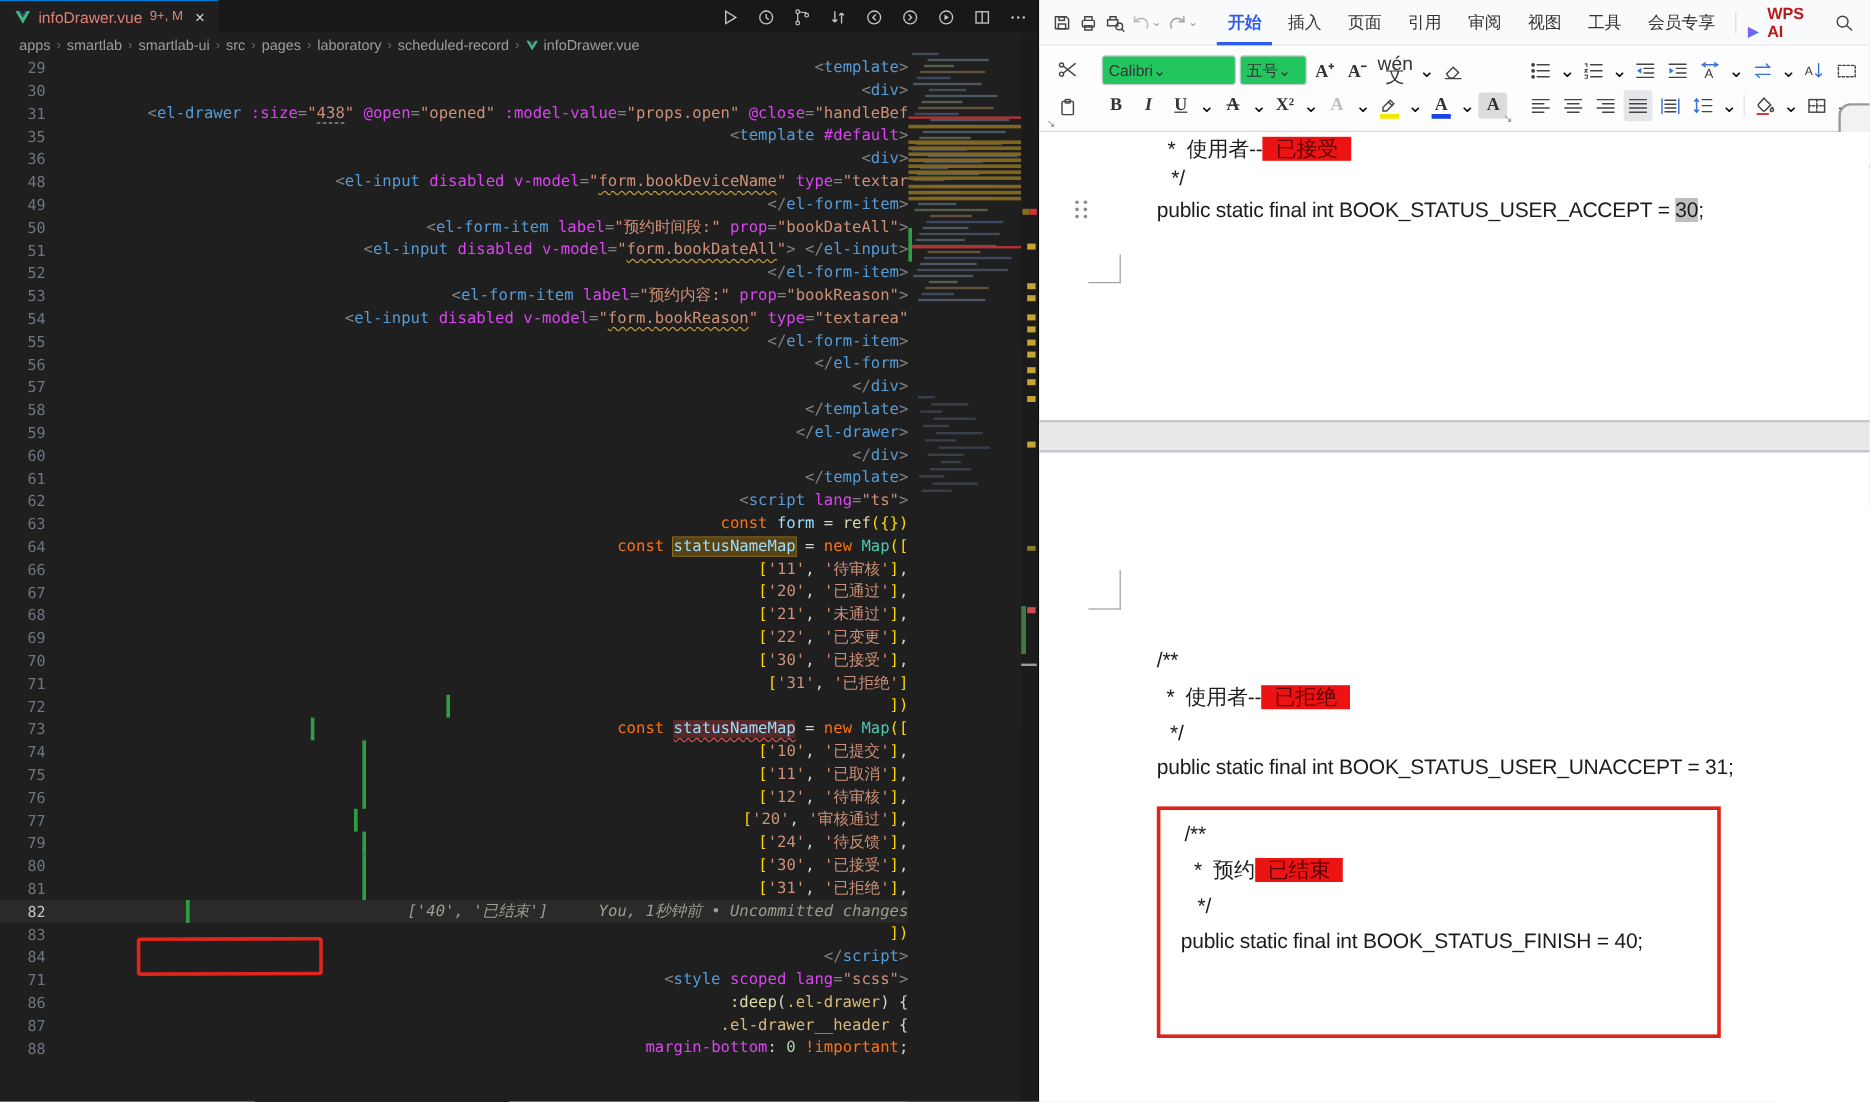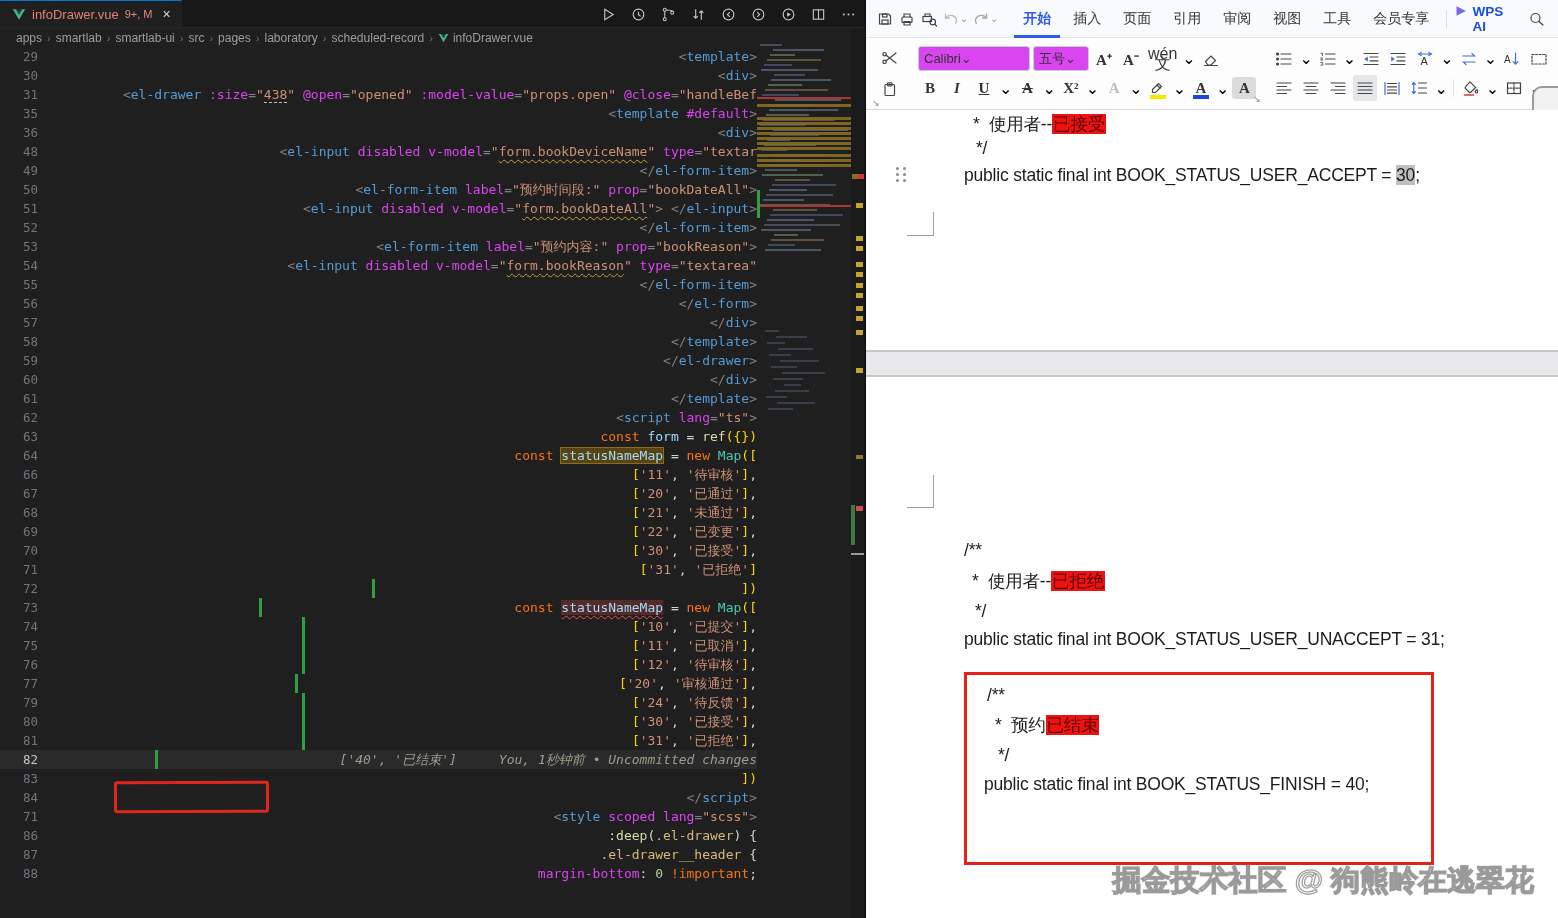--- a/index.html
+++ b/index.html
@@ -41,39 +41,39 @@
   .mm-bar,.mm-stripe,.rl-mark{position:absolute;}
   
   #wps{position:absolute;left:865px;top:0;width:693px;height:918px;background:#fff;overflow:hidden;border-left:1px solid #0a0a0a;}
   #wps-menubar{position:absolute;left:0;top:0;width:100%;height:38px;background:#f9fafc;border-bottom:1px solid #e3e5e8;display:flex;align-items:center;padding:0 10px 0 8px;}
   .qa-btn{width:26px;height:26px;display:inline-flex;align-items:center;justify-content:center;border-radius:4px;}
   .qa-caret{color:#9a9a9a;font-size:10px;margin:0 2px 0 -2px;}
   #wps-tabs{display:flex;align-items:center;gap:4px;margin-left:14px;}
   .wtab{padding:0 9px;height:38px;line-height:36px;font-size:14px;color:#333;cursor:pointer;white-space:nowrap;}
   .wtab.active{color:#2d5af1;font-weight:bold;border-bottom:3px solid #2d5af1;}
   .menubar-sep{width:1px;height:18px;background:#dcdcdc;margin:0 8px;}
-  #wps-ai{display:flex;align-items:flex-start;gap:5px;font-size:13.5px;font-weight:bold;color:#1d4ed8;}
+  #wps-ai{display:flex;align-items:flex-end;gap:5px;font-size:13.5px;font-weight:bold;color:#b91c1c;}
   #wps-search{margin-left:14px;}
   #wps-toolbar{position:absolute;left:0;top:38px;width:100%;height:72px;background:#fdfdfe;border-bottom:1px solid #d8d8d8;display:flex;padding:4px 6px;}
   .tb-col{display:flex;flex-direction:column;justify-content:space-around;align-items:center;padding:0 6px;}
   .tb-group{display:flex;flex-direction:column;justify-content:space-between;padding:2px 6px;}
   .tb-row{display:flex;align-items:center;gap:3px;height:30px;}
   .tb-vsep{width:1px;background:#e2e2e2;margin:2px 2px;}
   .tbtn{min-width:24px;height:26px;display:inline-flex;align-items:center;justify-content:center;border-radius:3px;color:#333;font-size:14px;padding:0 2px;position:relative;}
   .tbtn.active{background:#e4e6ea;}
   .tbtn.dis{color:#bdbdbd;}
-  .selbox{height:25px;border:1px solid #c9ced6;border-radius:3px;background:#d946ef;display:flex;align-items:center;justify-content:flex-start;font-size:13px;color:#333;padding:0 5px;}
+  .selbox{height:25px;border:1px solid #c9ced6;border-radius:3px;background:#22c55e;display:flex;align-items:center;justify-content:flex-start;font-size:13px;color:#333;padding:0 5px;}
   .txticon{font-family:"Liberation Serif",serif;font-size:15px;font-weight:bold;}
   .ubar{position:absolute;left:4px;right:4px;bottom:2px;height:4px;}
   .launcher{position:absolute;bottom:1px;color:#8a8a8a;font-size:9px;}
   
   #doc{position:absolute;left:0;top:110px;width:100%;height:808px;background:#fff;font-family:"Liberation Sans",sans-serif;color:#1c1c1c;}
   .doc-line{position:absolute;font-size:17.5px;letter-spacing:-0.2px;white-space:pre;}
   .doc-code{font-size:17.5px;}
-  .redhl{background:#ee1313;color:#5a0000;padding:0 1px;}
+  .redhl{background:#ee1313;color:#5a0000;padding:0 11px;}
   .gryhl{background:#bfbfbf;}
   #page-band{position:absolute;left:0;top:240px;width:100%;height:27px;background:#e9e9ec;border-top:2px solid #c8c8cc;border-bottom:2px solid #c8c8cc;}
   .corner-mark{position:absolute;border-right:1px solid #9f9fa3;border-bottom:1px solid #9f9fa3;width:27px;}
   #red-box{position:absolute;left:98px;top:562px;width:470px;height:193px;border:3px solid #e2231a;}
   #drag-handle{position:absolute;left:30px;top:57px;width:14px;height:19px;display:grid;grid-template-columns:4px 4px;grid-auto-rows:4px;gap:2px 3px;}
   #drag-handle i{width:3px;height:3px;border-radius:50%;background:#8a8a8a;}
   #watermark{position:absolute;right:24px;top:751px;font-size:29px;font-weight:bold;color:#fff;-webkit-text-stroke:1.1px #9a9a9a;text-shadow:0 0 2px #bbb;white-space:nowrap;}
   #side-frag{position:absolute;right:-14px;top:48px;width:40px;height:54px;border:2.5px solid #9a9a9a;border-radius:10px;background:#f2f2f2;}
   svg{display:block;}
 </style>
@@ -602,15 +602,14 @@
     <div class="doc-line" style="left:106px;top:459px;"><span>*  使用者--</span><span class="redhl">已拒绝</span></div>
     <div class="doc-line" style="left:109px;top:491px;">*/</div>
     <div class="doc-line doc-code" style="left:98px;top:519px;">public static final int BOOK_STATUS_USER_UNACCEPT = 31;</div>
 
     <div id="red-box"></div>
     <div class="doc-line" style="left:121px;top:575px;">/**</div>
     <div class="doc-line" style="left:129px;top:603px;"><span>*  预约</span><span class="redhl">已结束</span></div>
     <div class="doc-line" style="left:132px;top:635px;">*/</div>
     <div class="doc-line doc-code" style="left:118px;top:664px;">public static final int BOOK_STATUS_FINISH = 40;</div>
 
-    <div id="watermark">掘金技术社区 @ 狗熊岭在逃翠花</div>
   </div>
 </div>
 
 </body></html>

